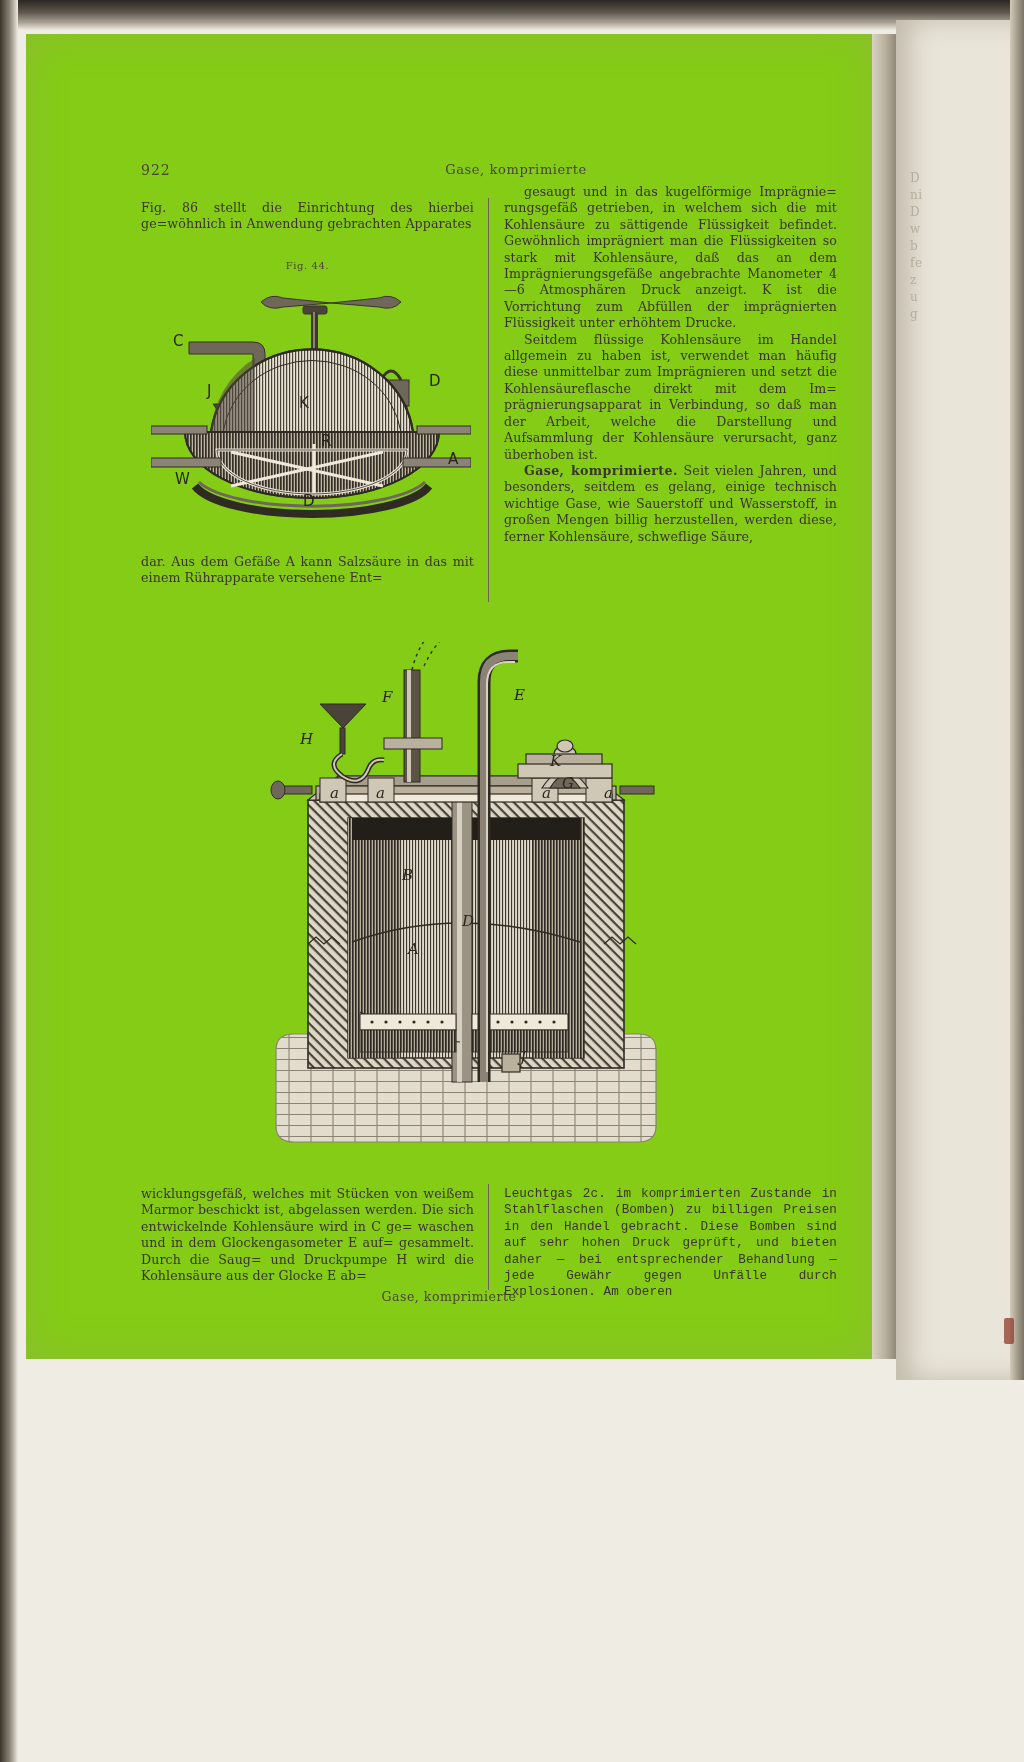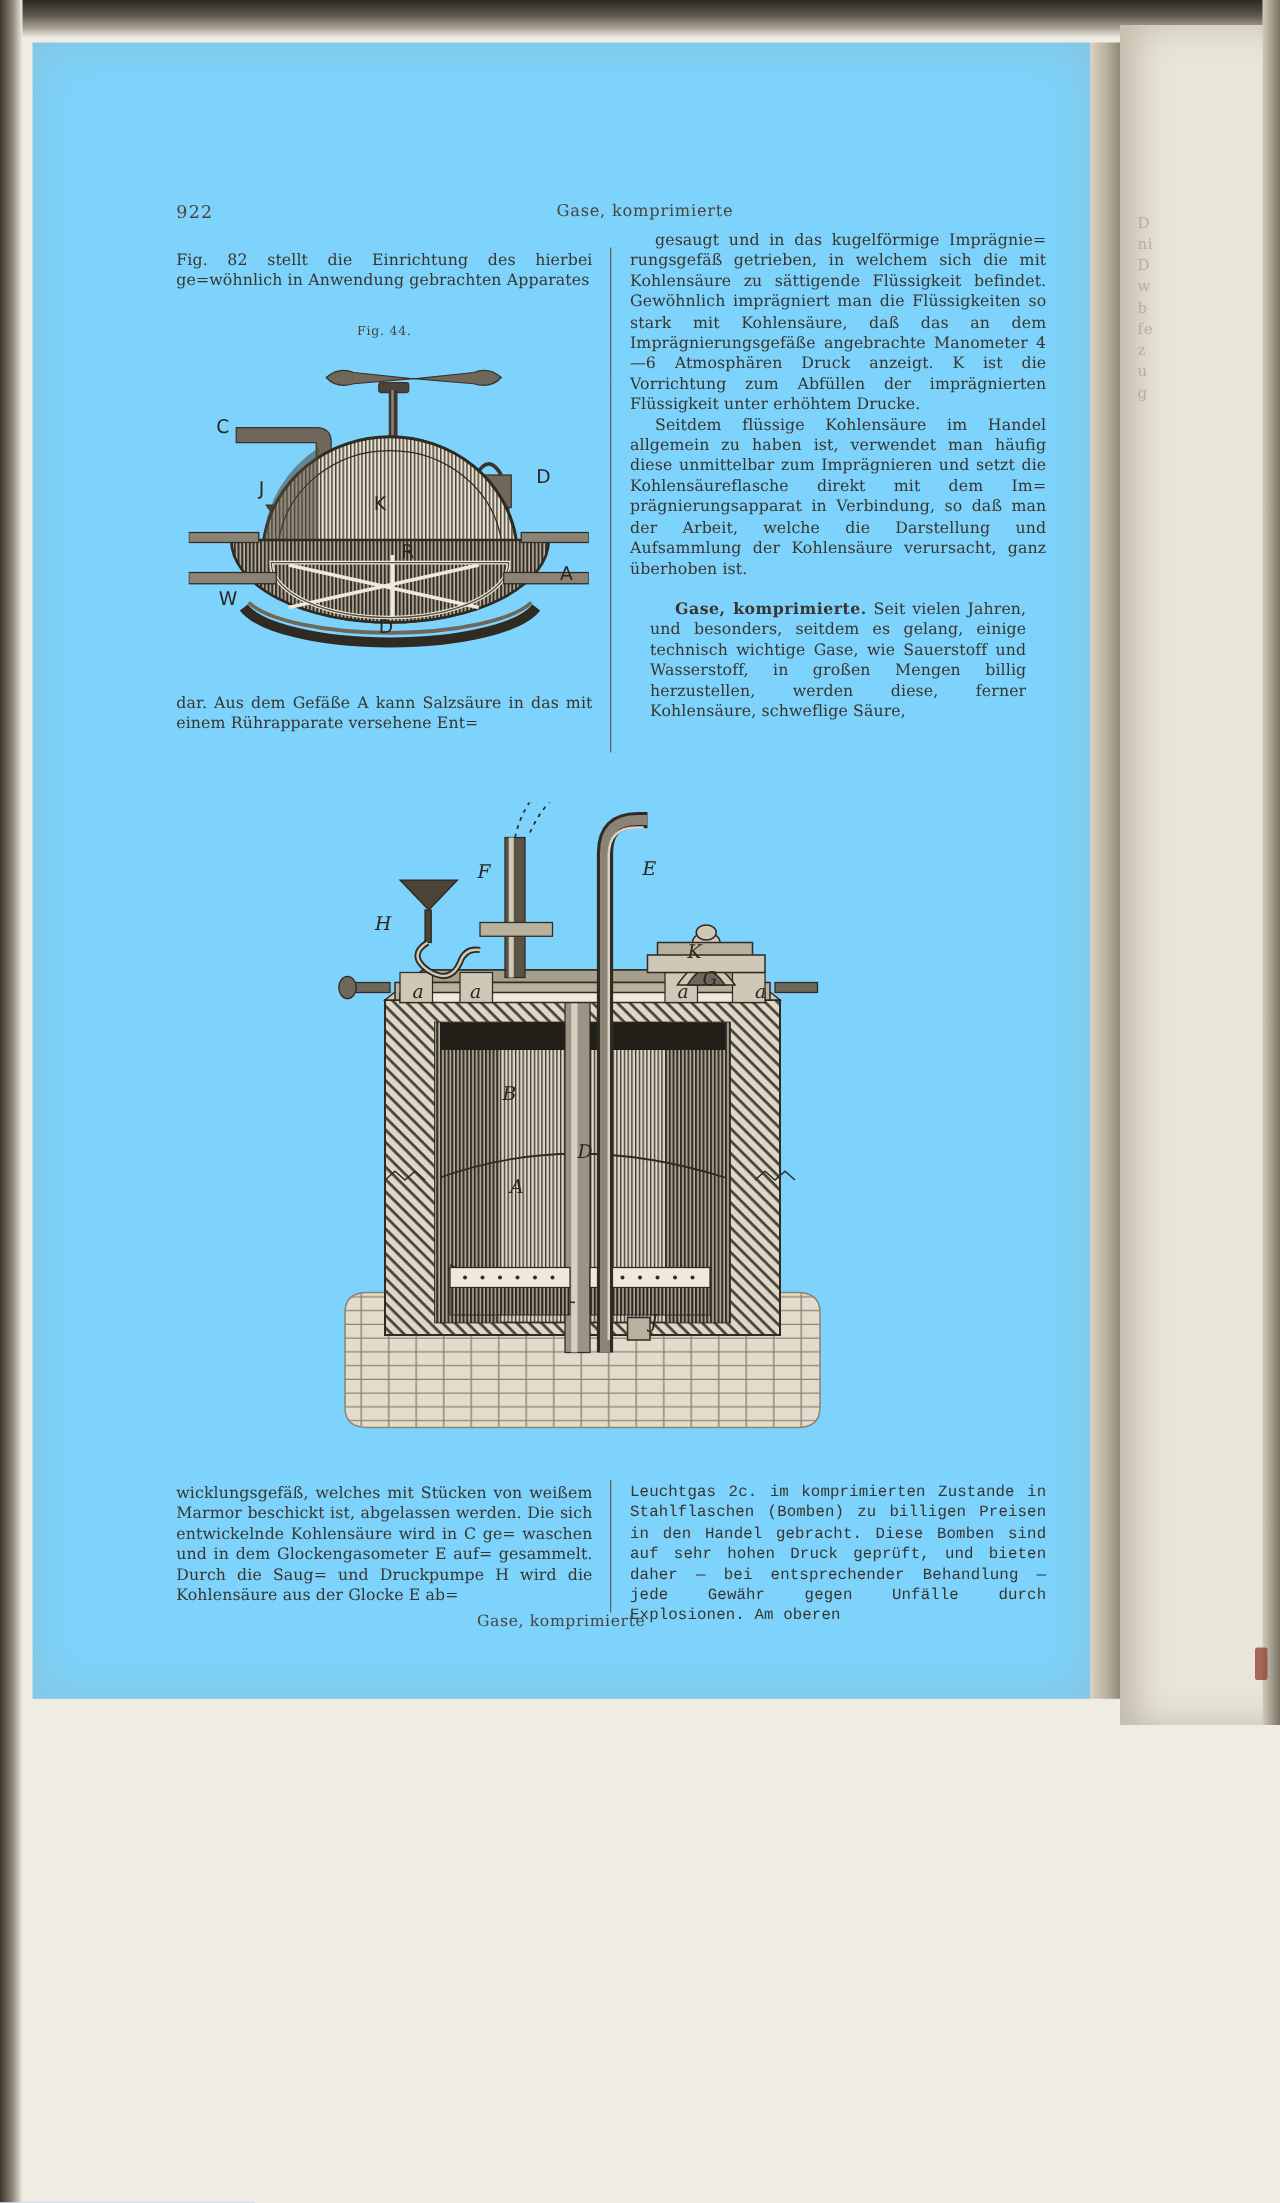--- a/index.html
+++ b/index.html
@@ -20,21 +20,21 @@
     content:"";position:absolute;left:0;top:0;width:1024px;height:30px;
     background:linear-gradient(180deg,#2b2721 0%,#5c564b 40%,#a9a294 75%,#efece4 100%);
   }
   #scan::after{
     content:"";position:absolute;left:0;top:0;width:18px;height:1762px;
     background:linear-gradient(90deg,#3a352c 0%,#8d8679 55%,#efece4 100%);
   }
   
   #page{
     position:absolute;left:26px;top:34px;width:846px;height:1325px;
-    background:#7dd3fc;
+    background:#84cc16;
     box-shadow:inset 0 0 40px rgba(160,150,125,.28);
   }
   
   #gutter{
     position:absolute;left:872px;top:34px;width:24px;height:1325px;
     background:linear-gradient(90deg,#d8d2c2 0%,#b5ad99 60%,#8e8button 100%);
     background:linear-gradient(90deg,#d8d2c2 0%,#b9b19d 55%,#8f887a 100%);
   }
   #nextpage{
     position:absolute;left:896px;top:20px;width:128px;height:1360px;
@@ -118,27 +118,27 @@
   <div id="page">
 
     <div class="folio">922</div>
     <div class="runhead"><span>Gase, komprimierte</span></div>
 
     <div class="colrule" style="left:462px;top:164px;height:108px;"></div>
     <div class="colrule" style="left:462px;top:272px;height:296px;"></div>
     <div class="colrule" style="left:462px;top:1150px;height:106px;"></div>
 
     <div class="col colL frak" style="top:166px;width:333px;position:absolute;">
-      <div>Fig. 82 stellt die Einrichtung des hierbei ge=wöhnlich in Anwendung gebrachten Apparates</div>
+      <div>Fig. 86 stellt die Einrichtung des hierbei ge=wöhnlich in Anwendung gebrachten Apparates</div>
     </div>
 
     <div class="col colR frak" style="top:150px;width:333px;position:absolute;">
       <p style="margin:0;" class="indent">gesaugt und in das kugelförmige Imprägnie= rungsgefäß getrieben, in welchem sich die mit Kohlensäure zu sättigende Flüssigkeit befindet. Gewöhnlich imprägniert man die Flüssigkeiten so stark mit Kohlensäure, daß das an dem Imprägnierungsgefäße angebrachte Manometer 4—6 Atmosphären Druck anzeigt. K ist die Vorrichtung zum Abfüllen der imprägnierten Flüssigkeit unter erhöhtem Drucke.</p>
       <p style="margin:0;" class="indent">Seitdem flüssige Kohlensäure im Handel allgemein zu haben ist, verwendet man häufig diese unmittelbar zum Imprägnieren und setzt die Kohlensäureflasche direkt mit dem Im= prägnierungsapparat in Verbindung, so daß man der Arbeit, welche die Darstellung und Aufsammlung der Kohlensäure verursacht, ganz überhoben ist.</p>
-      <p style="margin:16px;" class="indent"><span class="bold">Gase, komprimierte.</span><span> Seit vielen Jahren, und besonders, seitdem es gelang, einige technisch wichtige Gase, wie Sauerstoff und Wasserstoff, in großen Mengen billig herzustellen, werden diese, ferner Kohlensäure, schweflige Säure,</span></p>
+      <p style="margin:0;" class="indent"><span class="bold">Gase, komprimierte.</span><span> Seit vielen Jahren, und besonders, seitdem es gelang, einige technisch wichtige Gase, wie Sauerstoff und Wasserstoff, in großen Mengen billig herzustellen, werden diese, ferner Kohlensäure, schweflige Säure,</span></p>
     </div>
 
     <div class="figcap" style="position:absolute;left:115px;top:226px;width:333px;">Fig. 44.</div>
 
     <div class="figbox" style="left:125px;top:246px;">
       <svg width="320" height="270" viewBox="0 0 320 270">
         <defs>
           <pattern id="vstripe" width="3" height="6" patternUnits="userSpaceOnUse">
             <rect width="3" height="6" fill="#e7e1d2"></rect>
             <rect width="1.2" height="6" fill="#4a4338"></rect>

